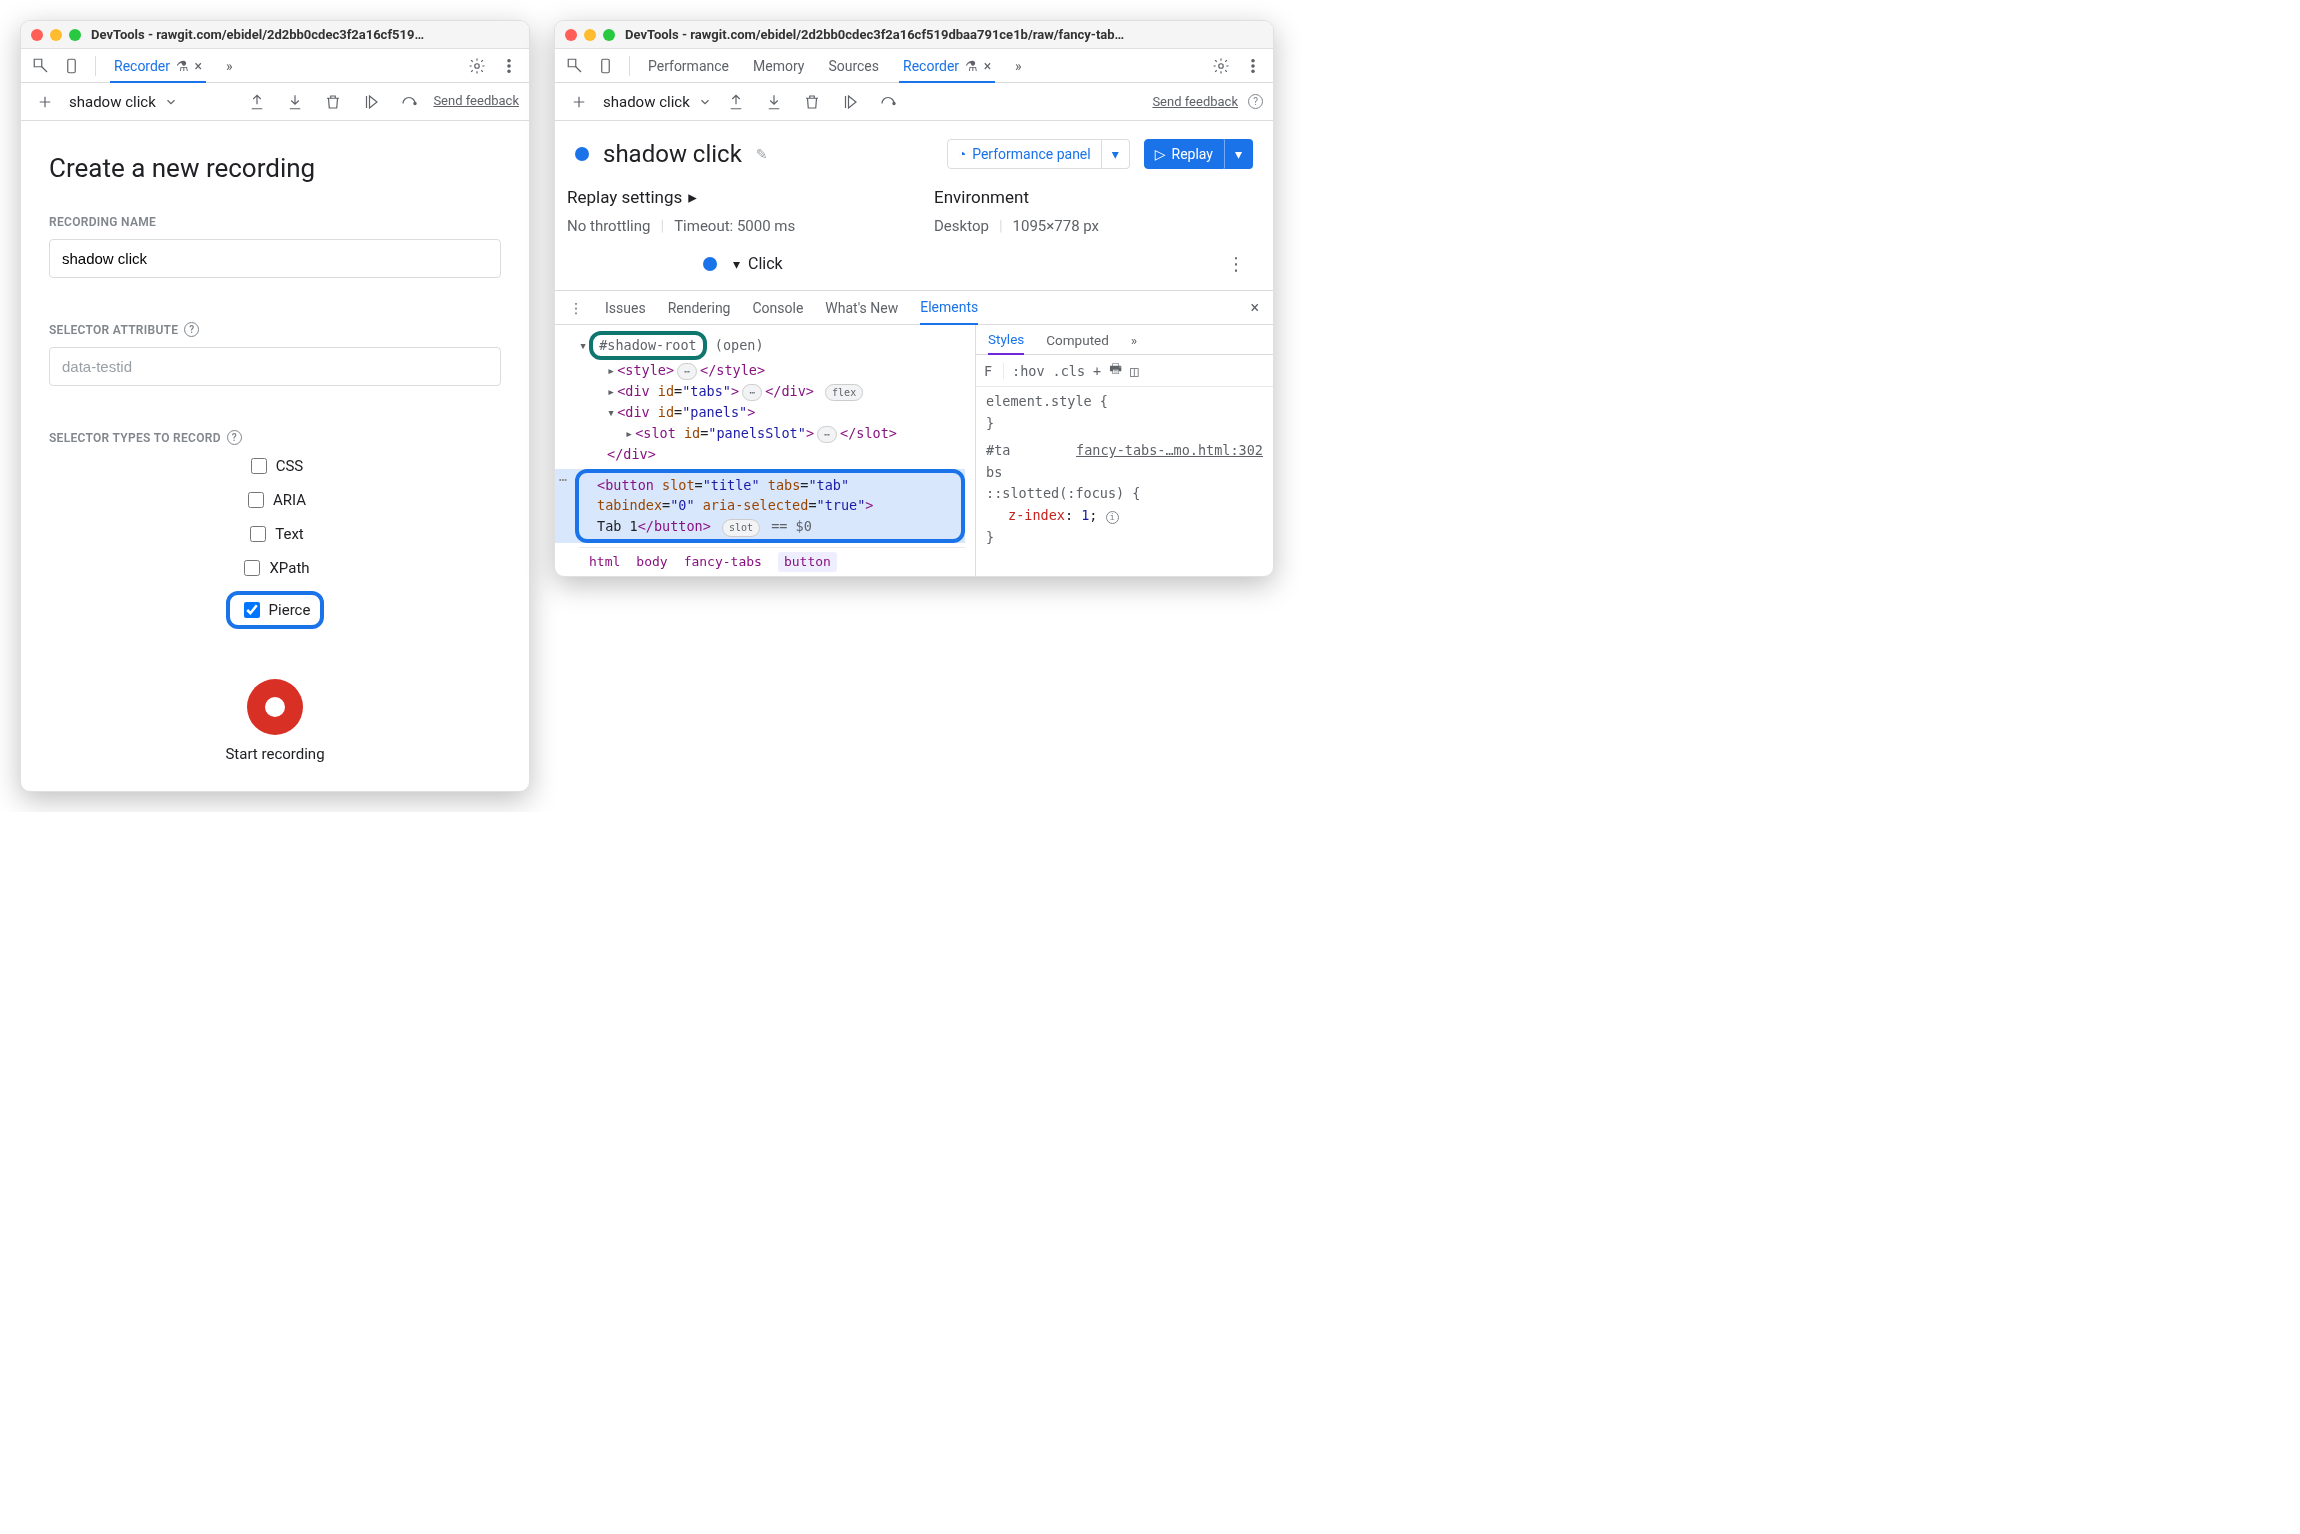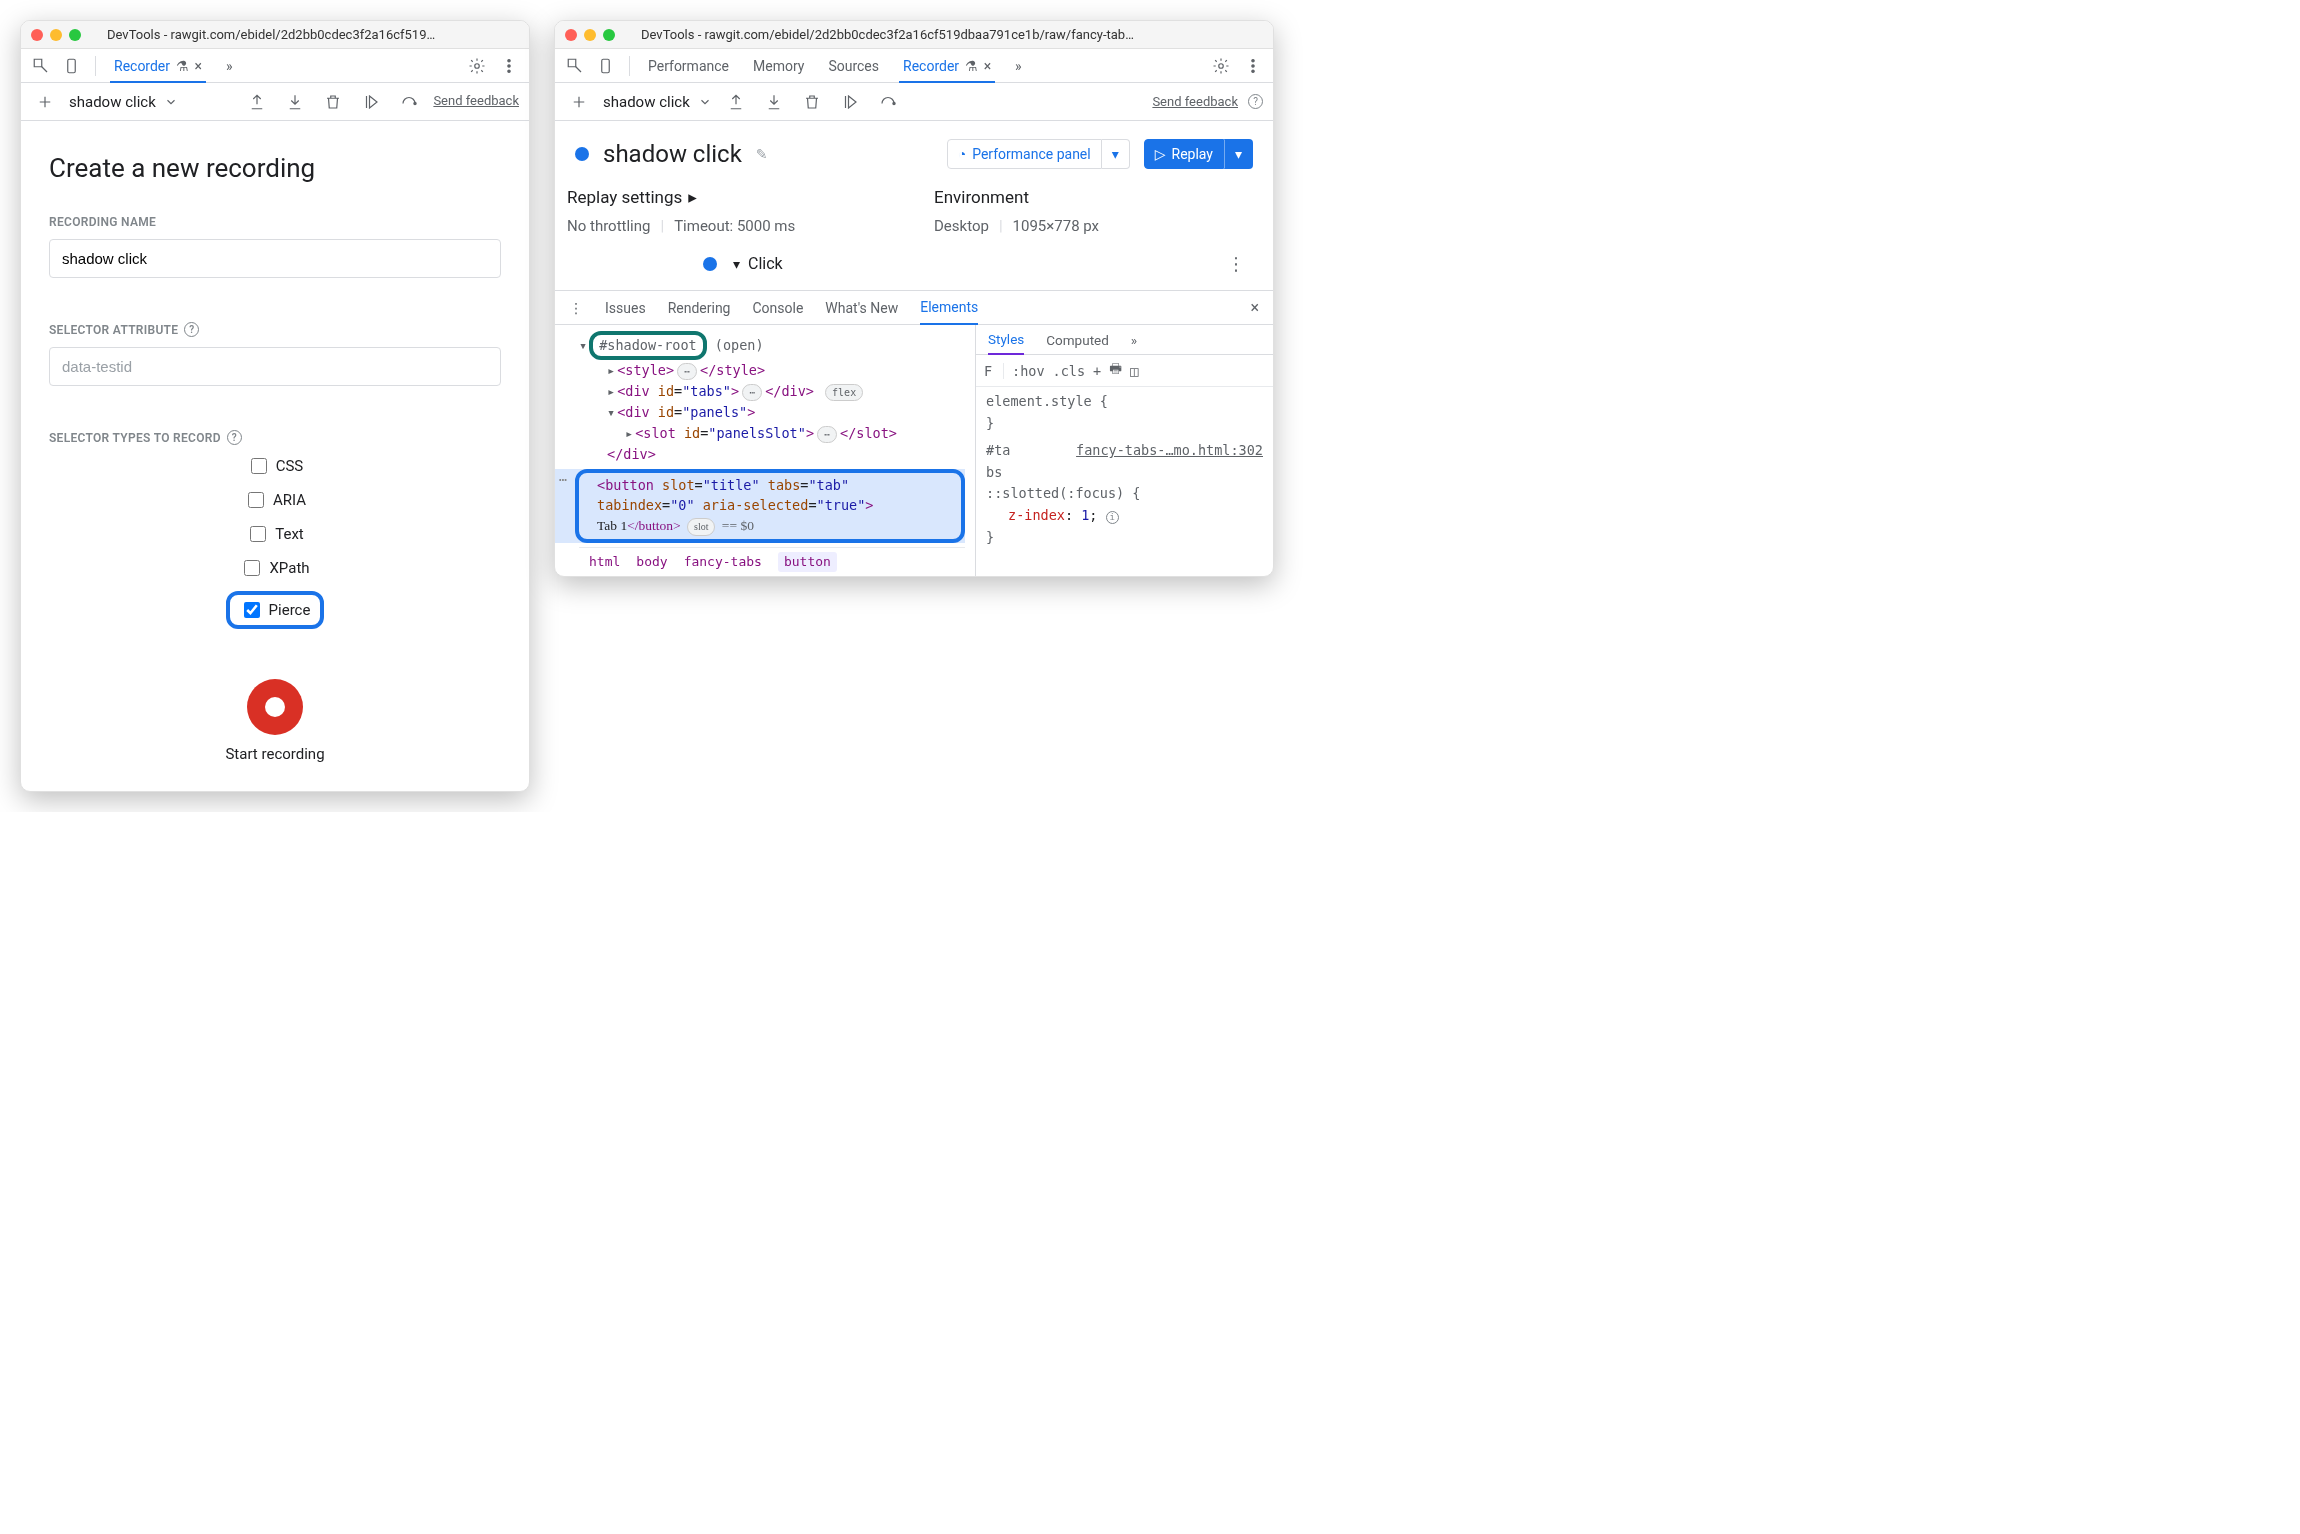--- a/index.html
+++ b/index.html
@@ -21,24 +21,24 @@
     box-shadow: 0 8px 28px rgba(0,0,0,.25);
     overflow: hidden;
     display: flex;
     flex-direction: column;
   }
   .win-left { width: 510px; }
   .win-right { width: 720px; }
 
   
   .titlebar {
-    display:flex; align-items:center; gap:20px;
+    display:flex; align-items:center; gap:4px;
     height:28px; padding:0 10px;
     background:#f5f5f5; border-bottom:1px solid #e0e0e0;
-    font-size:13px; font-weight:400; color:#333;
+    font-size:13px; font-weight:700; color:#333;
   }
   .traffic { display:flex; gap:7px; margin-right:6px;}
   .dot { width:12px; height:12px; border-radius:50%; }
   .dot.r{background:#ff5f57;} .dot.y{background:#febc2e;} .dot.g{background:#28c840;}
   .titlebar .title{ white-space:nowrap; overflow:hidden; text-overflow:ellipsis; flex:1;}
 
   
   .tabstrip { display:flex; align-items:center; height:34px; border-bottom:1px solid #dadce0; padding:0 6px; gap:4px;}
   .tabstrip .iconbtn, .iconbtn { width:28px; height:28px; display:flex; align-items:center; justify-content:center; border-radius:4px; color:#5f6368;}
   .iconbtn svg { width:18px; height:18px; stroke:#5f6368; fill:none; stroke-width:1.6;}
@@ -436,21 +436,21 @@
         <div class="dom-row" style="padding-left:28px;"><span class="tri">▸</span><span class="tg">&lt;style&gt;</span><span class="pill">⋯</span><span class="tg">&lt;/style&gt;</span></div>
         <div class="dom-row" style="padding-left:28px;"><span class="tri">▸</span><span class="tg">&lt;div</span> <span class="at">id</span>=<span class="av">"tabs"</span><span class="tg">&gt;</span><span class="pill">⋯</span><span class="tg">&lt;/div&gt;</span> <span class="pill">flex</span></div>
         <div class="dom-row" style="padding-left:28px;"><span class="tri">▾</span><span class="tg">&lt;div</span> <span class="at">id</span>=<span class="av">"panels"</span><span class="tg">&gt;</span></div>
         <div class="dom-row" style="padding-left:46px;"><span class="tri">▸</span><span class="tg">&lt;slot</span> <span class="at">id</span>=<span class="av">"panelsSlot"</span><span class="tg">&gt;</span><span class="pill">⋯</span><span class="tg">&lt;/slot&gt;</span></div>
         <div class="dom-row" style="padding-left:28px;"><span class="tg">&lt;/div&gt;</span></div>
         <div class="hl-btn-row" style="margin-left:-24px;padding-left:24px;">
           <span class="ellip" style="position:absolute;left:4px;">⋯</span>
           <div class="hl-btn-box">
             <div class="dom-row" style="padding-left:12px;"><span class="tg">&lt;button</span> <span class="at">slot</span>=<span class="av">"title"</span> <span class="at">tabs</span>=<span class="av">"tab"</span></div>
             <div class="dom-row" style="padding-left:12px;"><span class="at">tabindex</span>=<span class="av">"0"</span> <span class="at">aria-selected</span>=<span class="av">"true"</span><span class="tg">&gt;</span></div>
-            <div class="dom-row" style="padding-left:12px;font-family:Liberation Serif, serif;"><span>Tab 1</span><span class="tg">&lt;/button&gt;</span> <span class="pill">slot</span><span class="shadow"> == $0</span></div>
+            <div class="dom-row" style="padding-left:12px;"><span>Tab 1</span><span class="tg">&lt;/button&gt;</span> <span class="pill">slot</span><span class="shadow"> == $0</span></div>
           </div>
         </div>
         <div class="breadcrumbs">
           <span>html</span>
           <span>body</span>
           <span>fancy-tabs</span>
           <span style="background:#eef;padding:0 6px;border-radius:3px;">button</span>
         </div>
       </div>
 

